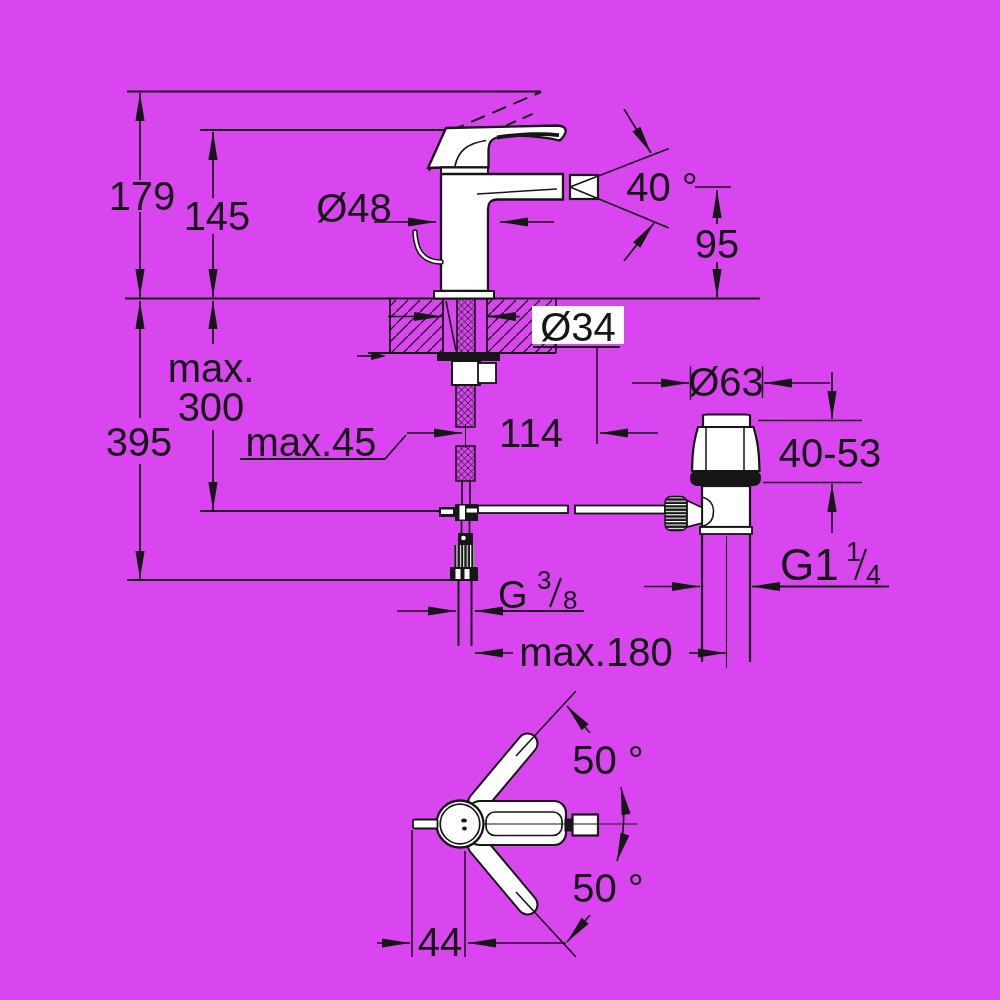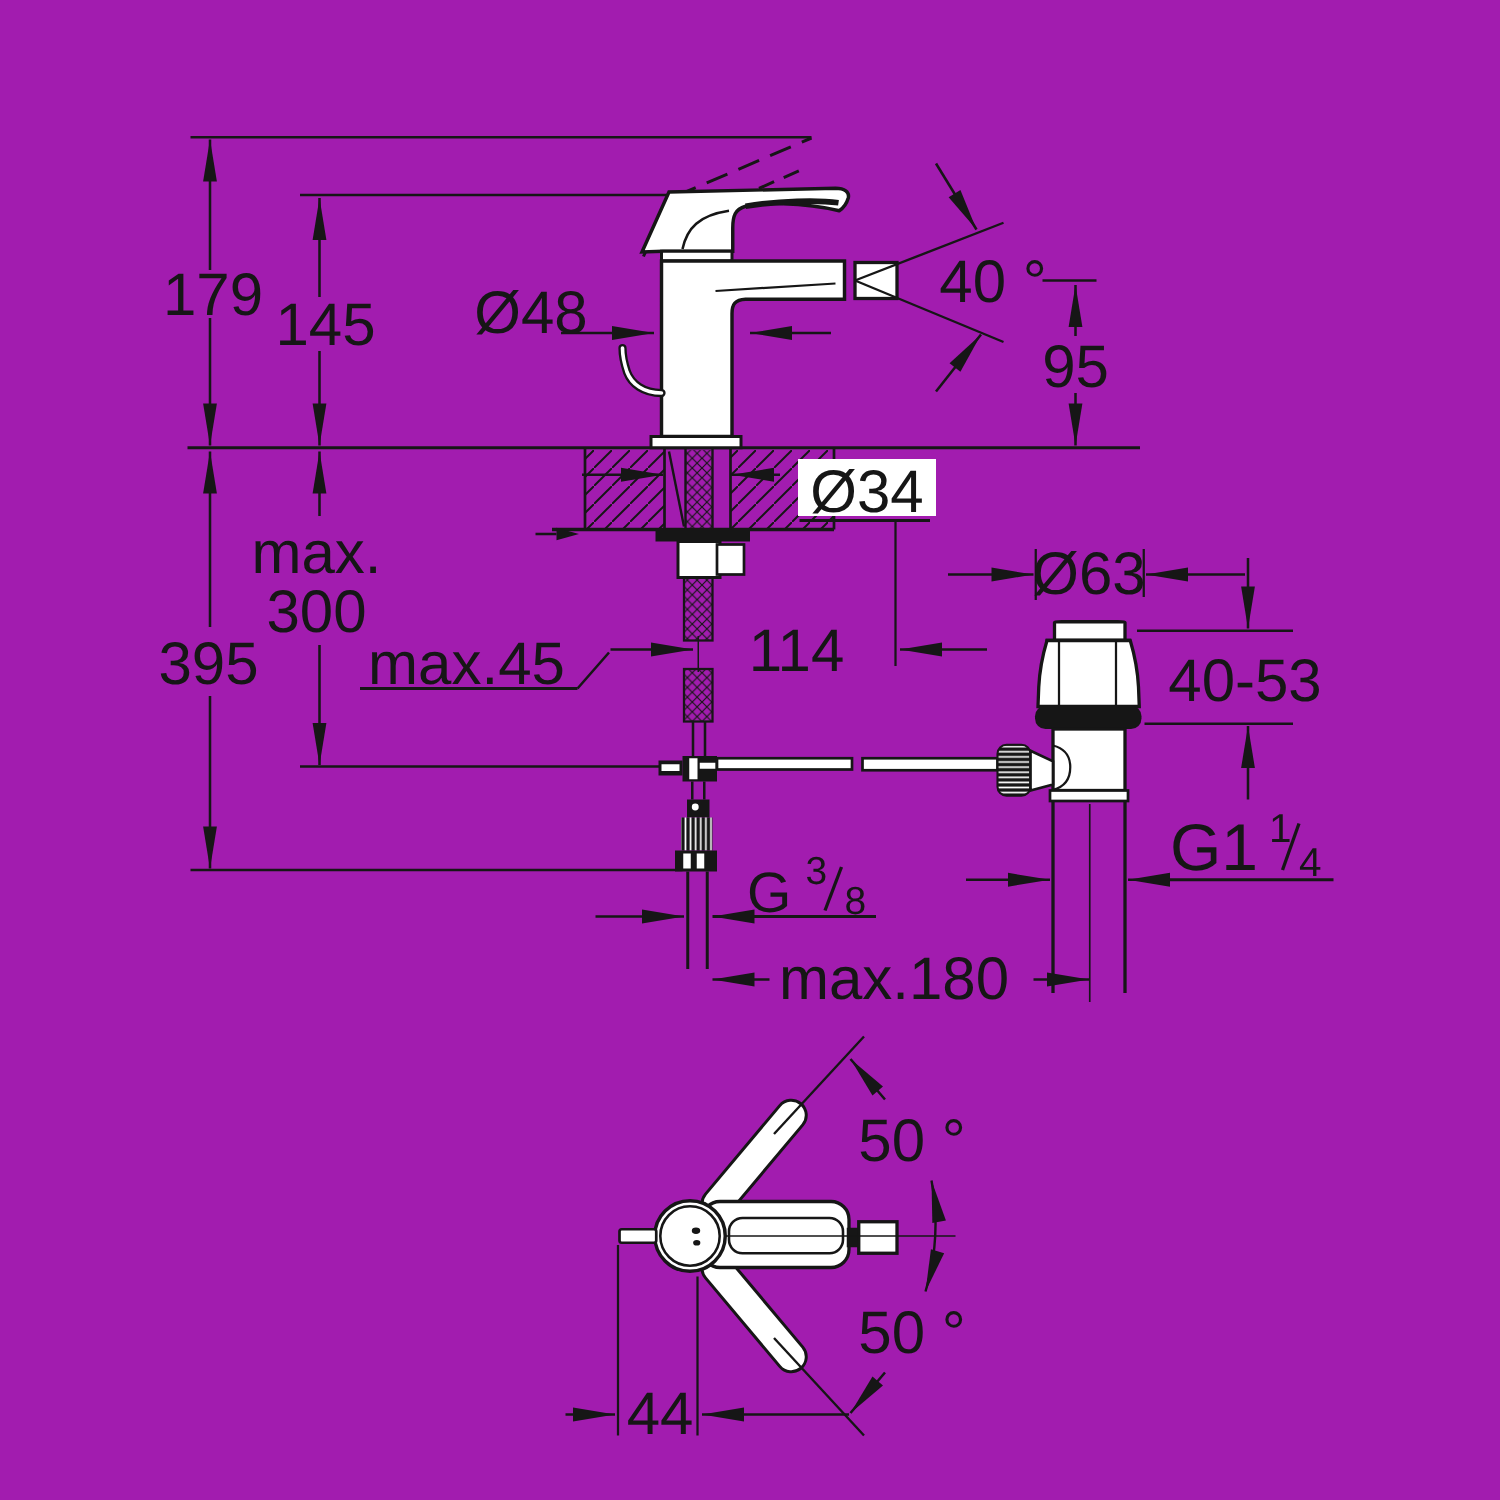--- a/index.html
+++ b/index.html
@@ -1,16 +1,16 @@
 <!DOCTYPE html>
 <html><head>
 <meta charset="utf-8">
 <style>
   html,body{margin:0;padding:0;background:#ffffff;}
-  .stage{width:1000px;height:1000px;background:#a21caf;position:relative;font-family:"Liberation Sans", sans-serif;}
+  .stage{width:1000px;height:1000px;background:#d946ef;position:relative;font-family:"Liberation Sans", sans-serif;}
   svg{display:block;}
   svg text{fill:#161616;font-family:"Liberation Sans","DejaVu Sans",sans-serif;}
   .ln{stroke:#161616;fill:none;}
   .fillw{fill:#ffffff;stroke:#161616;}
   .dark{fill:#161616;stroke:none;}
 </style>
 </head>
 <body>
 
 <div class="stage">

